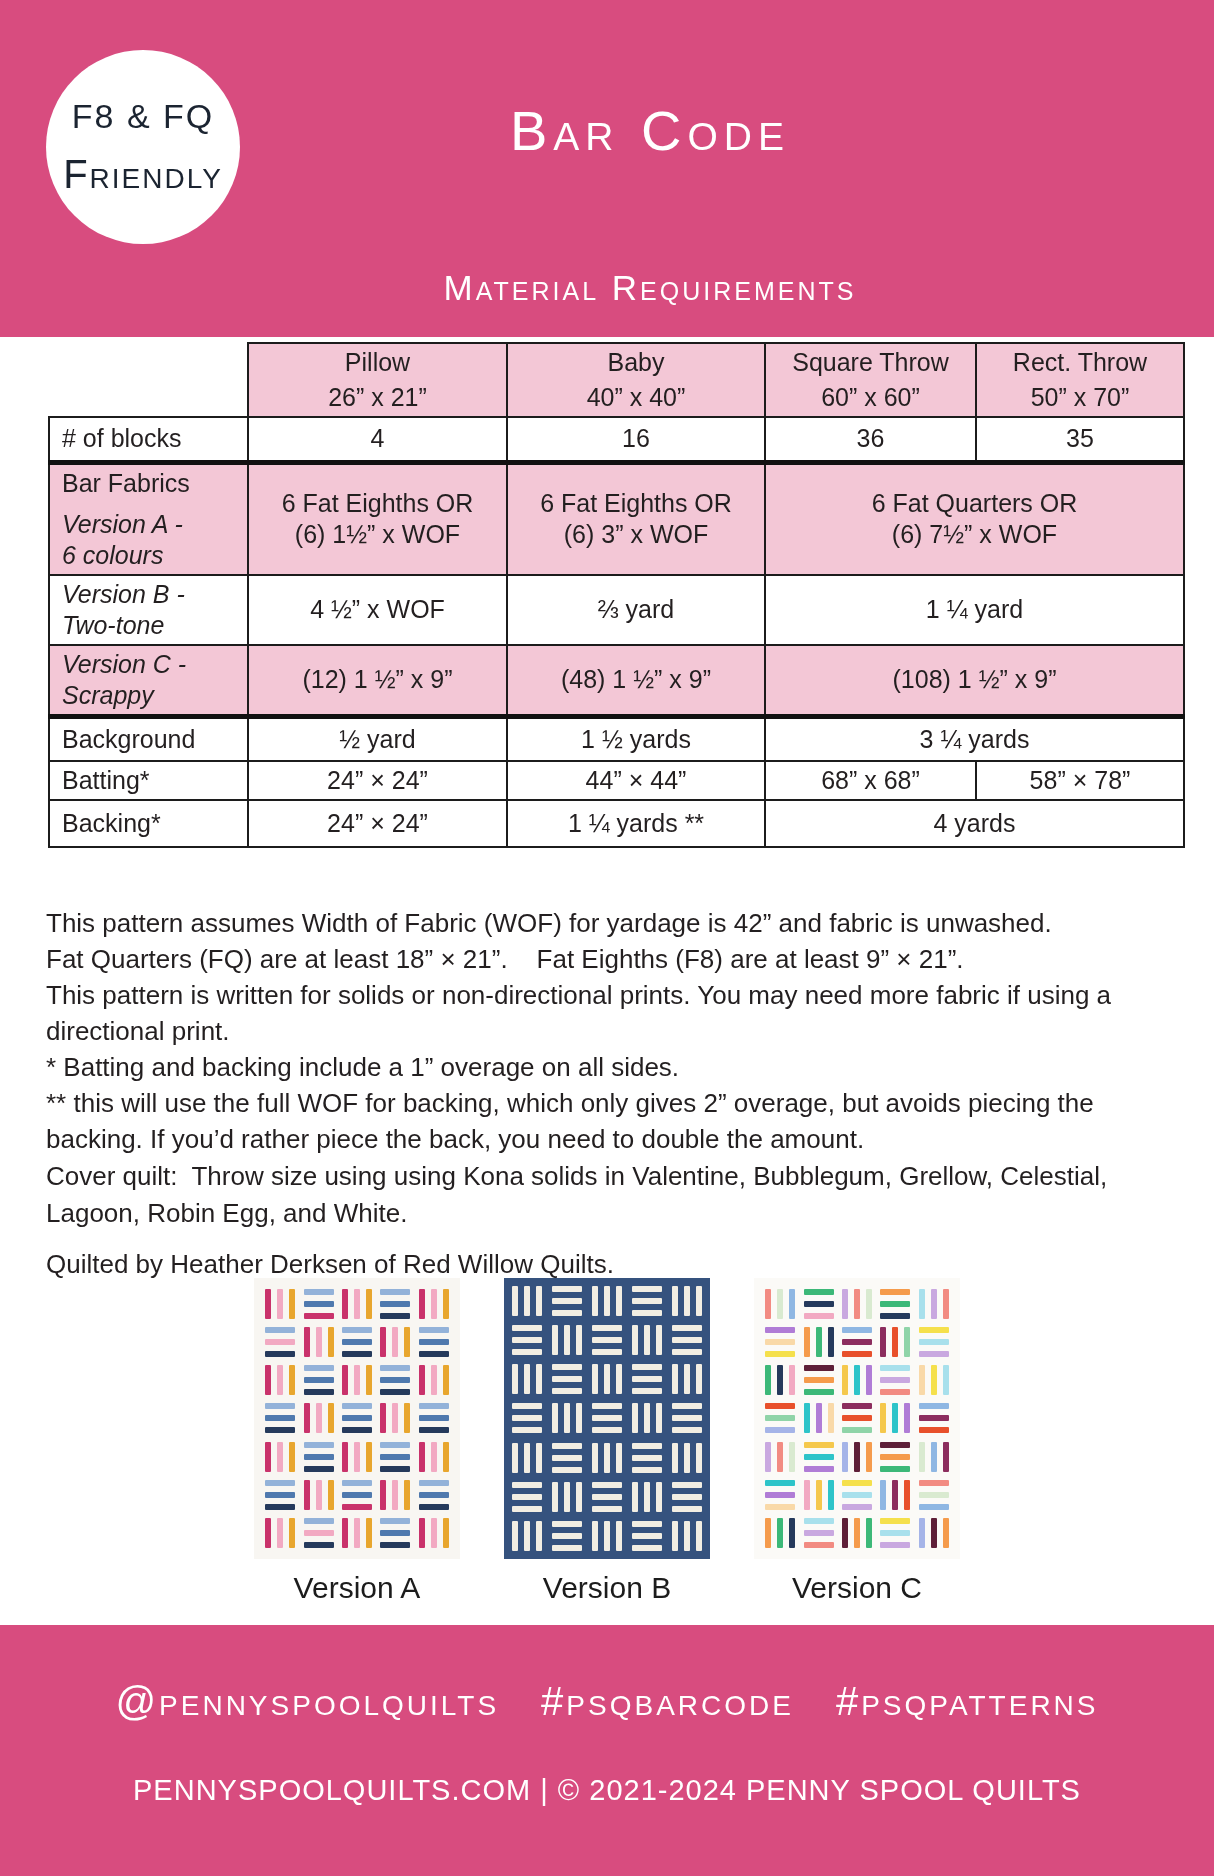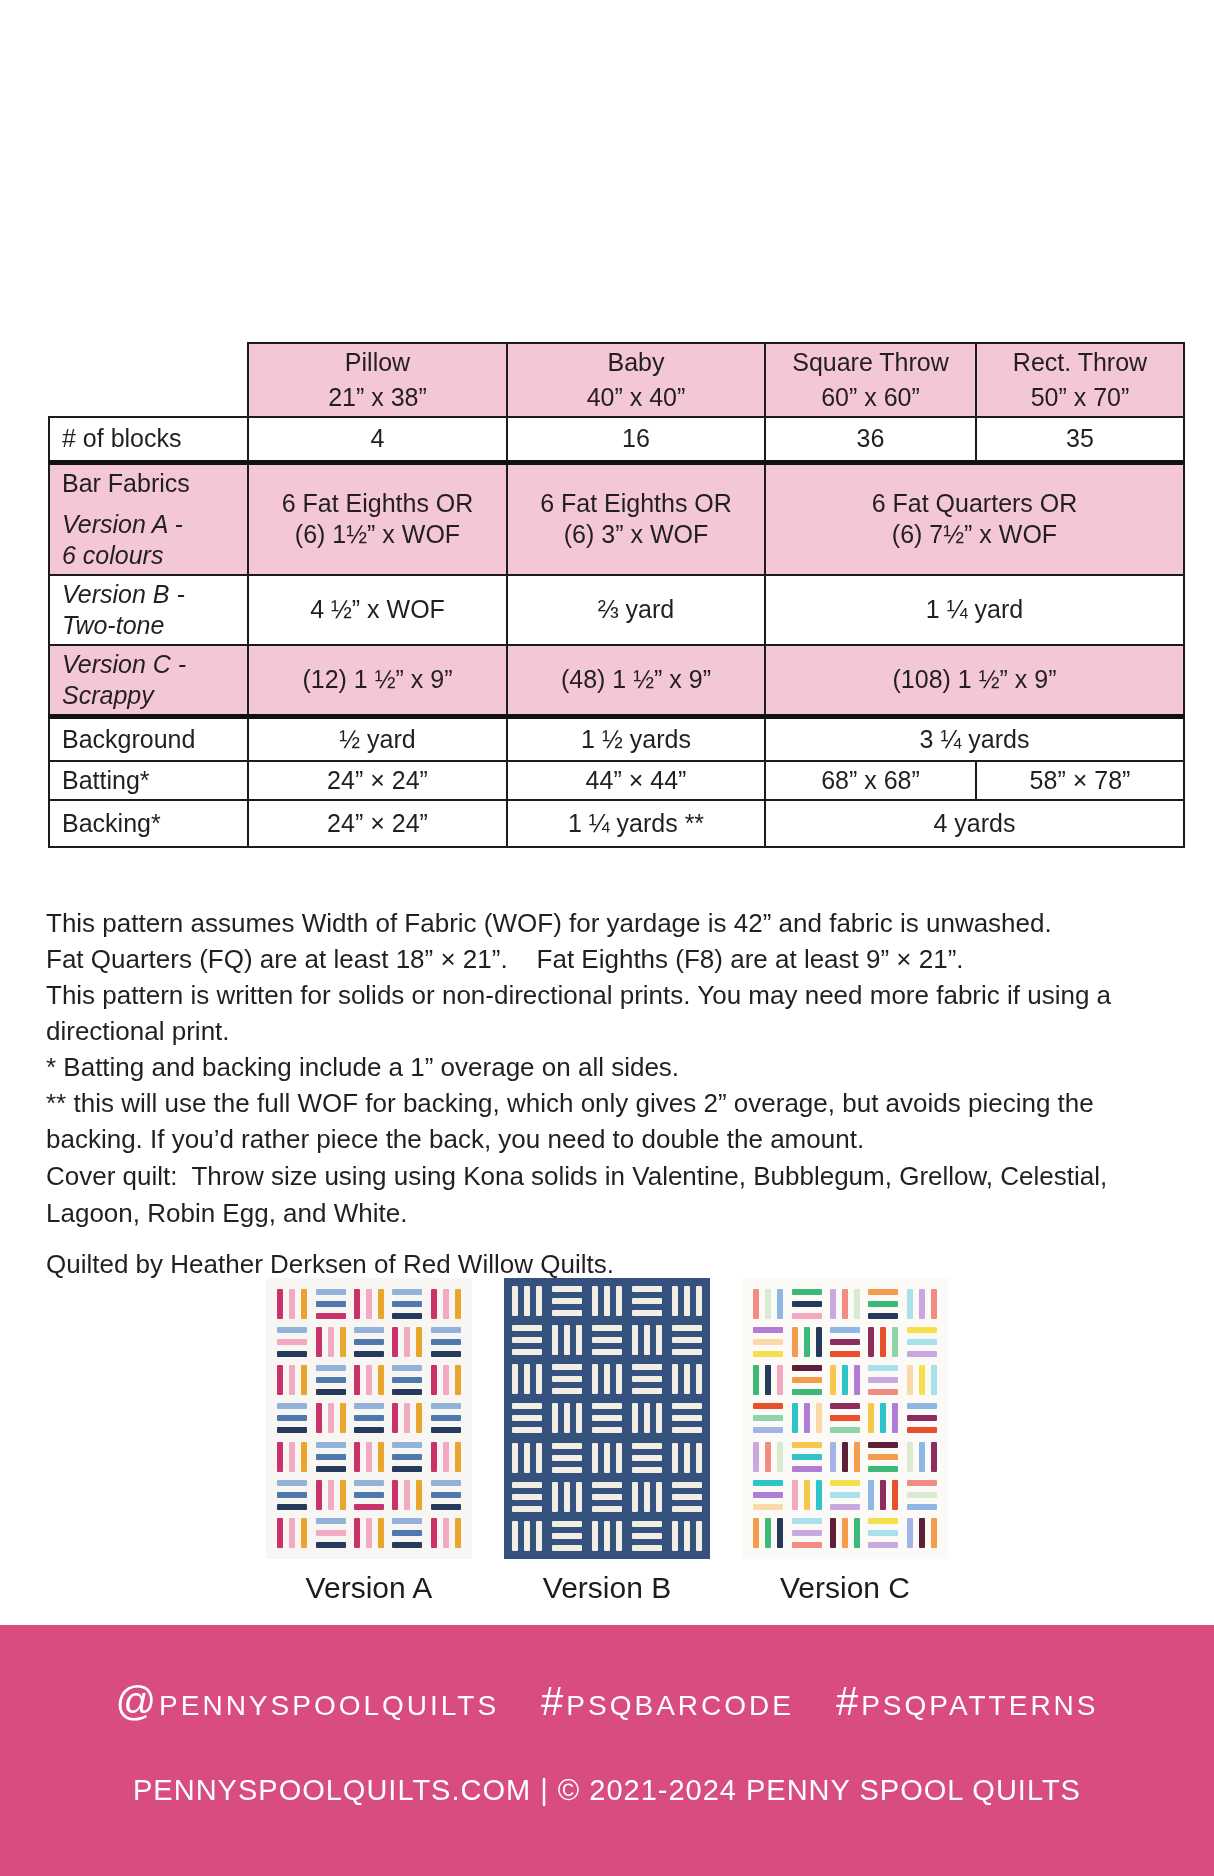--- a/index.html
+++ b/index.html
@@ -52,21 +52,21 @@
   .req-table tr:nth-child(7){height:36px}
   .req-table tr:nth-child(8){height:47px}
   .req-table tr:nth-child(9){height:47px}
   .hdr-size{margin-top:4px;}
   
   .notes{position:absolute;top:905px;left:46px;width:1150px;font-size:26px;line-height:36px;}
   .notes p{margin:0;white-space:pre-wrap;}
   .cover{position:absolute;top:1158px;left:46px;width:1150px;font-size:26px;line-height:37px;}
   .cover p{margin:0 0 14px 0;white-space:pre-wrap;}
   
-  .quilts{position:absolute;top:1278px;left:0;width:100%;display:flex;justify-content:center;gap:32px;}
+  .quilts{position:absolute;top:1278px;left:0;width:100%;display:flex;justify-content:center;gap:44px;}
   .quilt-wrap{display:flex;flex-direction:column;align-items:center;}
   .quilt{width:206px;height:281px;display:grid;grid-template-columns:repeat(5,1fr);grid-template-rows:repeat(7,1fr);padding:7px;box-sizing:border-box;}
   .quilt.dense{padding:3px;}
   .qblock{display:flex;align-items:center;justify-content:center;gap:6px;}
   .qblock.h{flex-direction:column;}
   .qbar{border-radius:1px;}
   .qblock.v .qbar{width:6px;height:30px;}
   .qblock.h .qbar{width:30px;height:6px;}
   .quilt-label{margin-top:12px;font-size:30px;color:#1c1c1c;}
   
@@ -77,35 +77,43 @@
   .handles{margin-top:54px;display:flex;justify-content:center;gap:42px;
     font-size:40px;font-variant:small-caps;letter-spacing:3px;}
   .site-line{margin-top:50px;font-size:29px;letter-spacing:1px;}
   .rights-line{margin-top:6px;font-size:29px;}
 </style>
 </head>
 <body>
 
 <div class="page">
 
+  <div class="band-top">
+    <div class="logo-circle">
+      <div class="logo-line1">F8 &amp; FQ</div>
+      <div class="logo-line2">Friendly</div>
+    </div>
+    <div class="doc-title">Bar Code</div>
+    <div class="doc-subtitle">Material Requirements</div>
+  </div>
 
   <table class="req-table">
     <colgroup>
         <col class="c0">
         <col class="c1">
         <col class="c2">
         <col class="c3">
         <col class="c4">
       </colgroup>
     <tbody>
         <tr>
           <th class="corner"></th>
           <th class="pink">
             <div class="hdr-label">Pillow</div>
-            <div class="hdr-size">21” x 38”</div>
+            <div class="hdr-size">26” x 21”</div>
           </th>
           <th class="pink">
             <div class="hdr-label">Baby</div>
             <div class="hdr-size">40” x 40”</div>
           </th>
           <th class="pink">
             <div class="hdr-label">Square Throw</div>
             <div class="hdr-size">60” x 60”</div>
           </th>
           <th class="pink">

